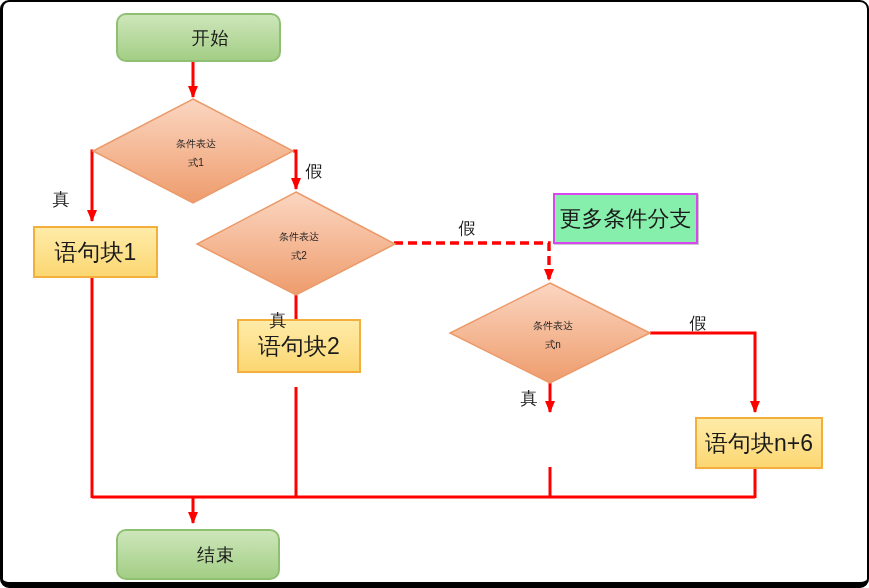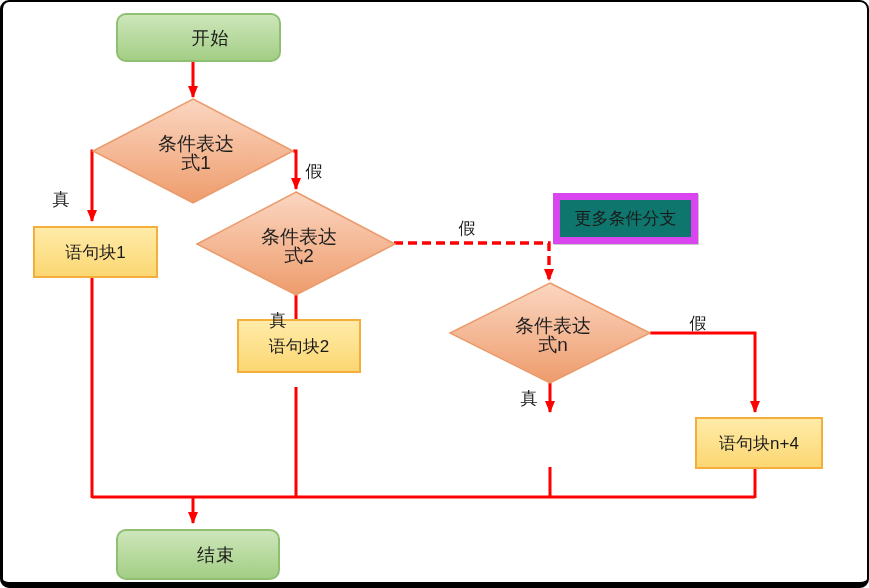--- a/index.html
+++ b/index.html
@@ -12,30 +12,30 @@
   .node{position:absolute;display:flex;align-items:center;justify-content:center;
         box-sizing:border-box;text-align:center;color:#1a1a1a;}
   .terminal{
     background:linear-gradient(#cde6ba,#a3ce85);
     border:2px solid #8fbf71;border-radius:10px;
     font-size:18px;letter-spacing:1px;
   }
   .process{
     background:linear-gradient(#ffeba8,#fbd772);
     border:2px solid #f3ae3b;
-    font-size:17px;
+    font-size:23px;
     text-align:center;
   }
   .annotation{
-    background:#0f766e;border:7px solid #d946ef;font-size:17px;
+    background:#86efac;border:2px solid #d946ef;font-size:22px;
     box-shadow:1px 1px 0 #c9c9c9;
   }
   .diamond-text{
     position:absolute;transform:translate(-50%,-50%);
-    font-size:19px;line-height:19px;color:#1f1f1f;text-align:center;white-space:nowrap;
+    font-size:10px;line-height:19px;color:#1f1f1f;text-align:center;white-space:nowrap;
   }
   .edge-label{
     position:absolute;transform:translate(-50%,-50%);
     font-size:17px;color:#1a1a1a;white-space:nowrap;
   }
 </style>
 </head>
 <body>
 
 <div id="canvas">
@@ -82,21 +82,21 @@
     <span>结束</span>
   </div>
 
   <div class="node process" style="left:30px;top:224px;width:125px;height:52px;">
     <span>语句块1</span>
   </div>
   <div class="node process" style="left:234px;top:317px;width:124px;height:54px;">
     <span>语句块2</span>
   </div>
   <div class="node process" style="left:692px;top:415px;width:128px;height:52px;">
-    <span>语句块n+4</span>
+    <span>语句块n+6</span>
   </div>
 
   <div class="node annotation" style="left:550px;top:191px;width:145px;height:51px;">
     <span>更多条件分支</span>
   </div>
 
   <div class="diamond-text" style="left:193px;top:151px;">
     <div>条件表达</div>
     <div>式1</div>
   </div>

